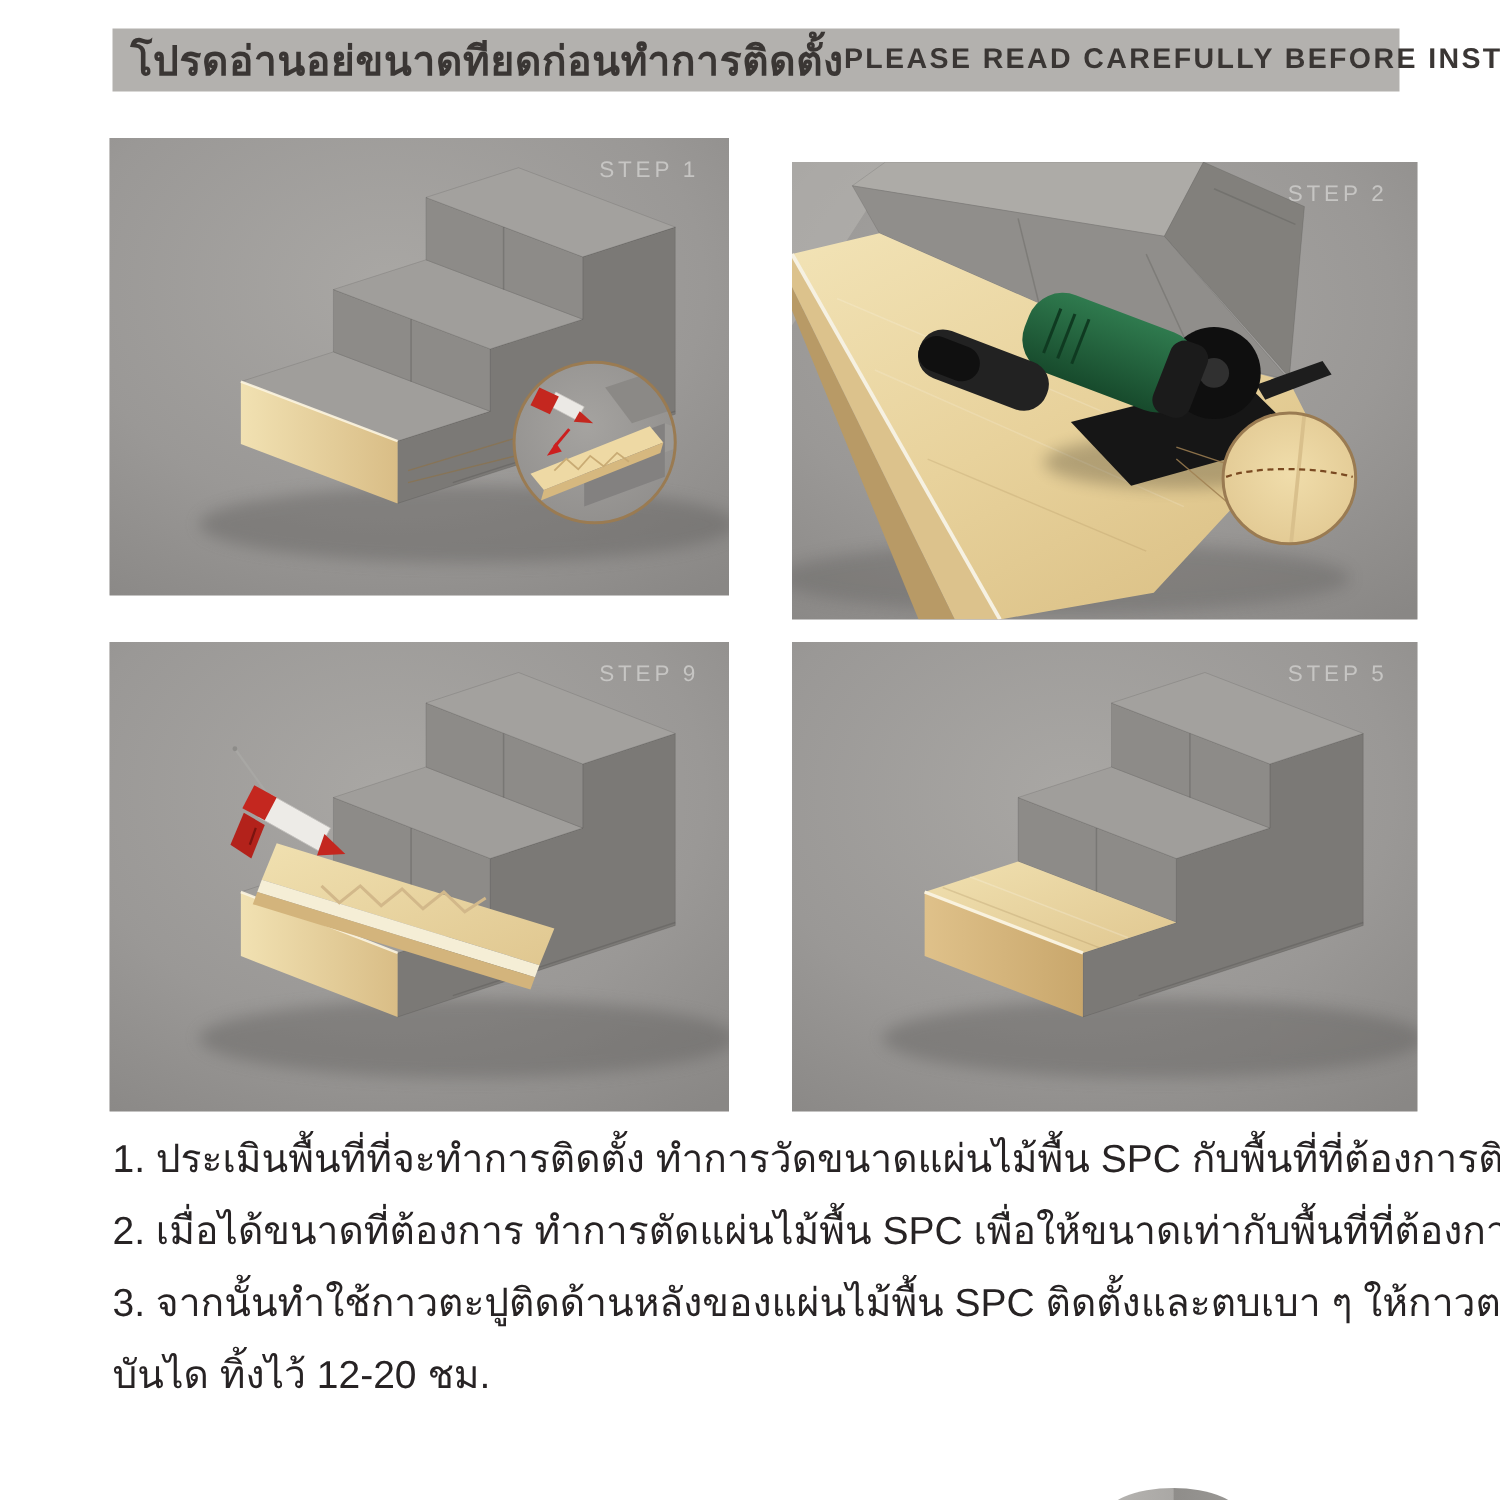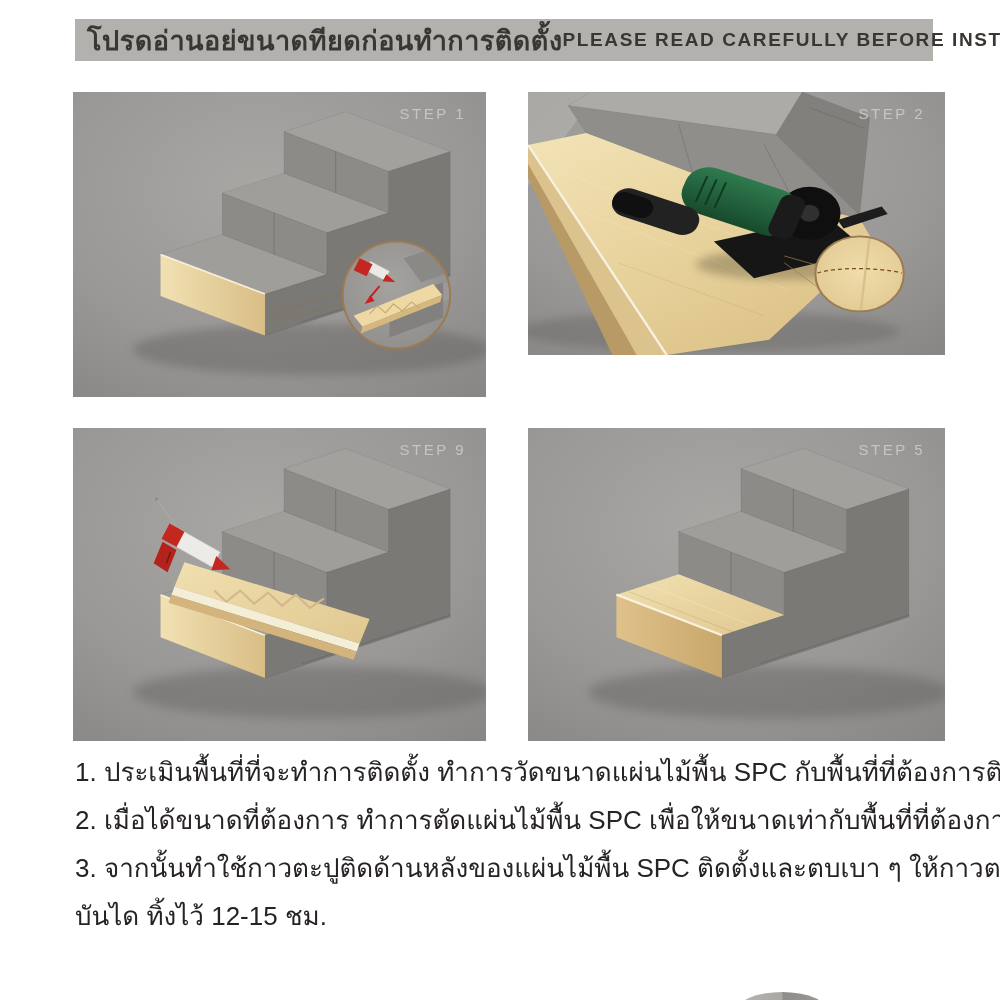--- a/index.html
+++ b/index.html
@@ -125,21 +125,21 @@
             <line x1="308" y1="196" x2="298" y2="208" stroke="#cc1f1f" stroke-width="2"></line>
             <polygon points="293,214 299,205 303,211" fill="#cc1f1f"></polygon>
           </g>
         </g>
         <circle cx="325" cy="205" r="54" fill="none" stroke="#9a7b52" stroke-width="2"></circle>
       </g>
     </svg>
     <div class="step-label">STEP 1</div>
   </div>
 
-  <div class="panel" style="left:528px;top:92px;width:417px;height:263px">
+  <div class="panel" style="left:528px;top:108px;width:417px;height:305px">
     <svg viewBox="0 0 415 308" preserveAspectRatio="none">
       <rect x="0" y="0" width="415" height="308" fill="url(#gBg)"></rect>
       <polygon points="0,0 70,0 0,110" fill="#bcbab6" opacity=".5"></polygon>
       <g stroke="rgba(0,0,0,.14)" stroke-width=".5">
         <polygon points="62,0 273,0 247,50 40,16" fill="#adaba7"></polygon>
         <polygon points="273,0 340,30 330,145 247,50" fill="#82807c"></polygon>
         <polygon points="40,16 247,50 330,147 215,118 58,48" fill="#908e8b"></polygon>
         <line x1="150" y1="38" x2="165" y2="100" stroke="rgba(30,28,26,.16)" stroke-width="1"></line>
         <line x1="235" y1="62" x2="262" y2="122" stroke="rgba(30,28,26,.16)" stroke-width="1"></line>
         <line x1="280" y1="18" x2="334" y2="42" stroke="rgba(30,28,26,.14)" stroke-width="1"></line>
@@ -251,18 +251,18 @@
         <line x1="118" y1="154" x2="223" y2="194" stroke="#ffffff" stroke-width="1" opacity=".2"></line>
       </g>
     </svg>
     <div class="step-label">STEP 5</div>
   </div>
 
   <div class="instructions">
     <div class="line">1. ประเมินพื้นที่ที่จะทำการติดตั้ง ทำการวัดขนาดแผ่นไม้พื้น SPC กับพื้นที่ที่ต้องการติดตั้ง</div>
     <div class="line">2. เมื่อได้ขนาดที่ต้องการ ทำการตัดแผ่นไม้พื้น SPC เพื่อให้ขนาดเท่ากับพื้นที่ที่ต้องการติดตั้ง</div>
     <div class="line">3. จากนั้นทำใช้กาวตะปูติดด้านหลังของแผ่นไม้พื้น SPC ติดตั้งและตบเบา ๆ ให้กาวตะปูติดพื้น</div>
-    <div class="line">บันได ทิ้งไว้ 12-15 ชม.</div>
+    <div class="line">บันได ทิ้งไว้ 12-20 ชม.</div>
   </div>
 
   <div class="partial-circle"></div>
 
 </div>
 
 </body></html>

